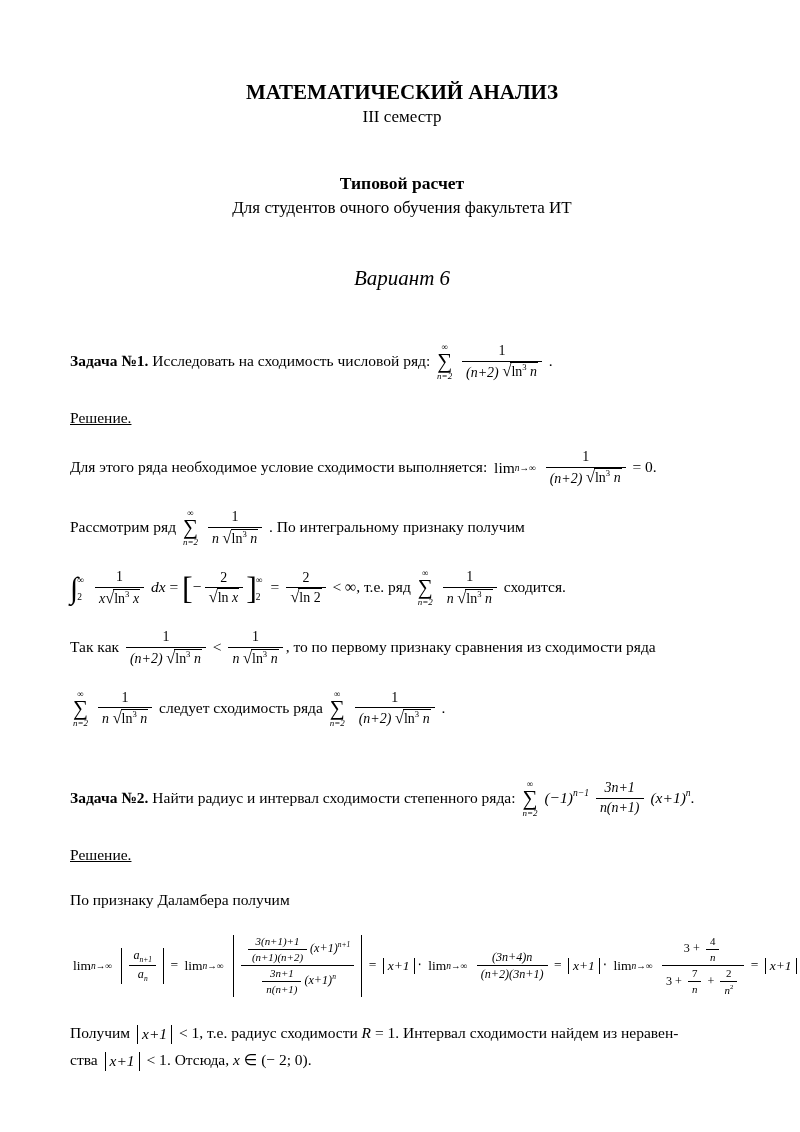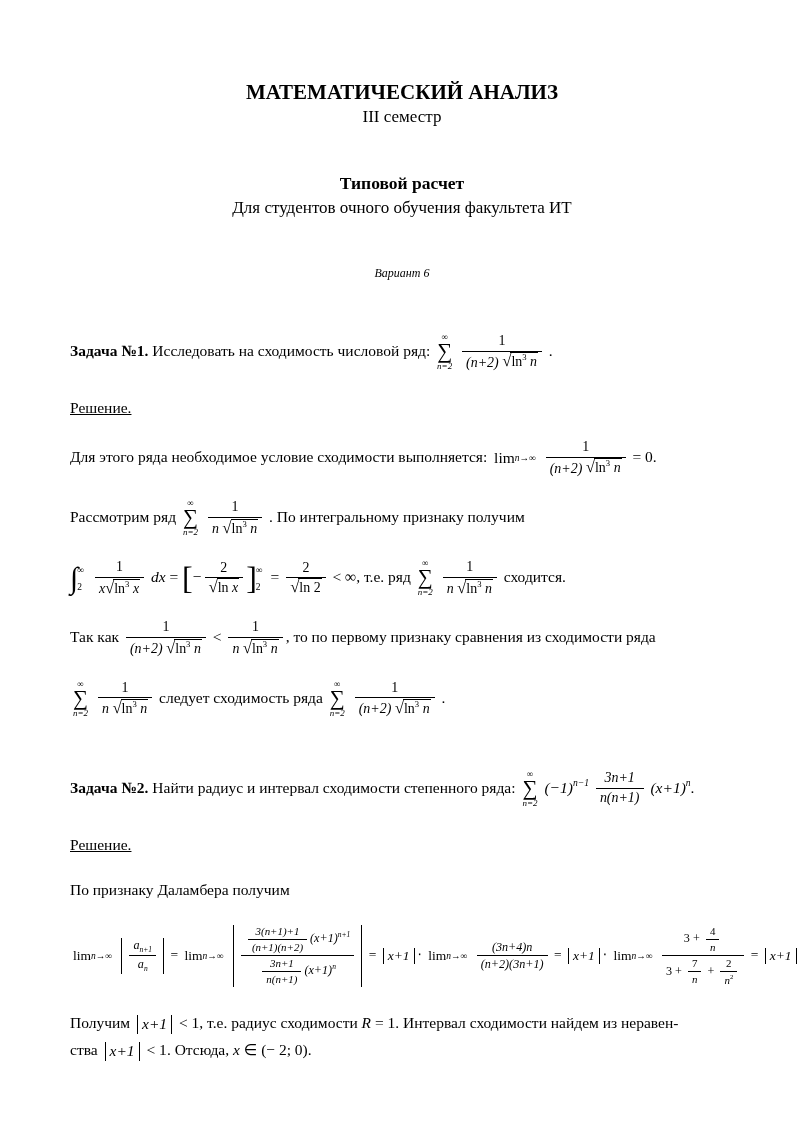--- a/index.html
+++ b/index.html
@@ -5,21 +5,21 @@
   *{box-sizing:border-box}
   html,body{margin:0;padding:0}
   body{width:800px;height:1132px;overflow:hidden;background:#fff;color:#000;
        font-family:"Liberation Serif",serif;font-size:15.5px}
   .page{padding:56px 66px 24px 70px}
   .center{text-align:center}
   .title{font-size:21px;font-weight:bold;margin:24px 0 0}
   .semester{font-size:17px;margin:2px 0 0}
   .subtitle{font-size:17.5px;font-weight:bold;margin:46px 0 0}
   .audience{font-size:17px;margin:4px 0 8px}
-  .variant{font-size:12px;font-style:italic;margin:48px 0 0}
+  .variant{font-size:21px;font-style:italic;margin:48px 0 0}
   .para{margin:22px 0 0;line-height:1.75}
   .task{margin-top:52px}
   .sol{font-weight:normal;text-decoration:underline;margin:28px 0 0}
   .block{display:block;margin-top:8px}
   .mi{font-style:italic}
   .math{white-space:nowrap;display:inline-block;vertical-align:middle}
   .frac{display:inline-block;vertical-align:middle;text-align:center;margin:0 3px;
         font-size:.9em;line-height:1.2}
   .frac>.num{display:block;padding:0 4px 1px}
   .frac>.den{display:block;border-top:1px solid #000;padding:1px 4px 0}

